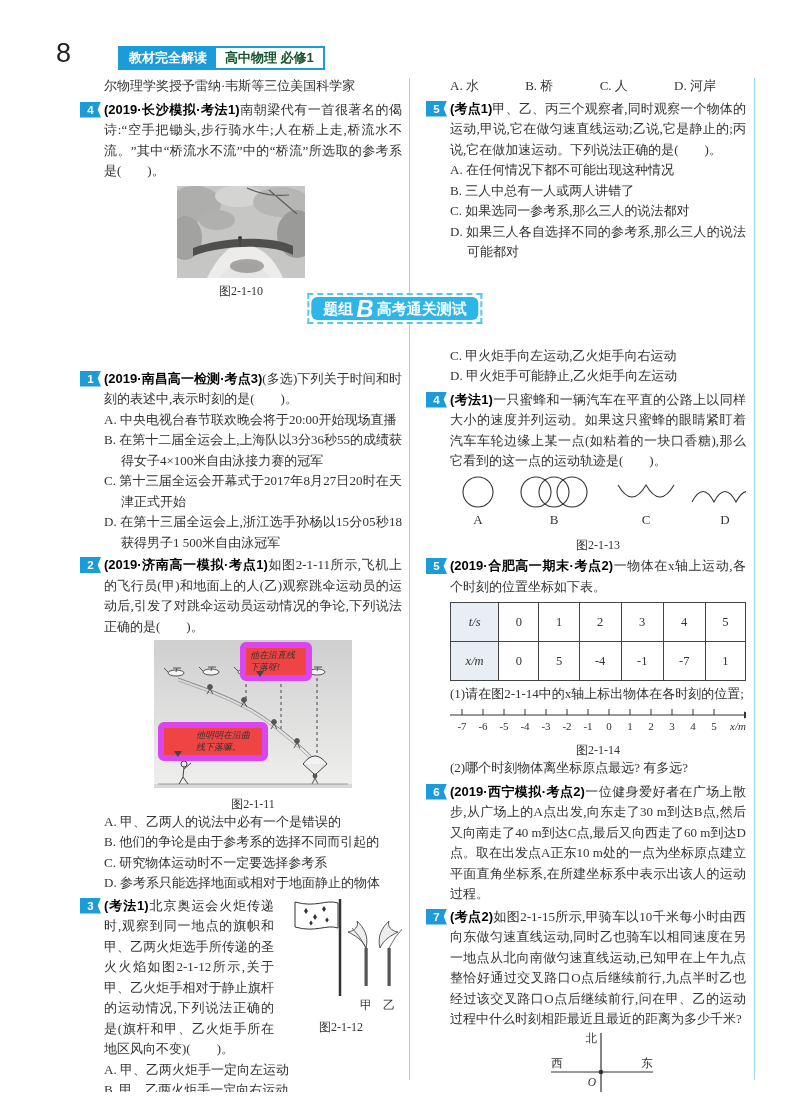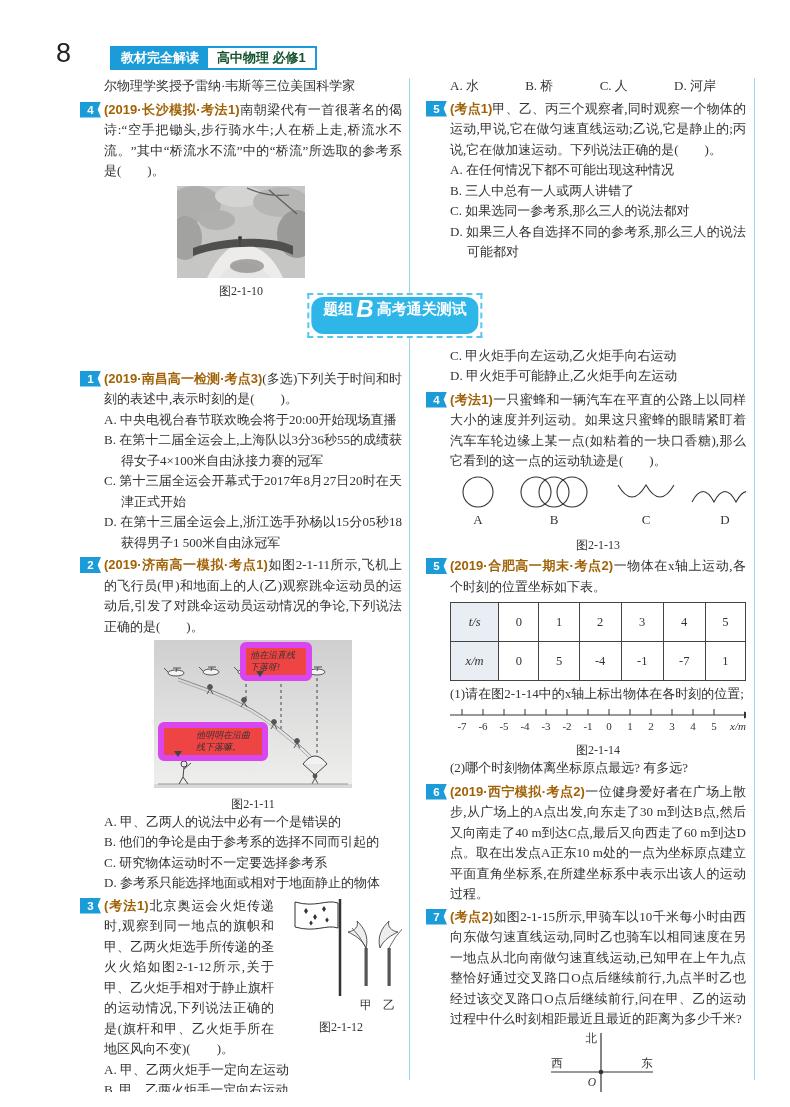--- a/index.html
+++ b/index.html
@@ -3,45 +3,45 @@
 <meta charset="utf-8">
 <style>
   html,body{margin:0;padding:0;}
   body{
     width:790px;height:1107px;background:#ffffff;overflow:hidden;position:relative;
     font-family:"Liberation Serif","DejaVu Serif",serif;color:#333;
   }
   
   #page-num{position:absolute;left:56px;top:38px;font-size:27px;color:#222;
     font-family:"Liberation Sans","DejaVu Sans",sans-serif;}
-  #badge{position:absolute;left:110px;top:46px;display:flex;border:2px solid #1b9cd8;
+  #badge{position:absolute;left:118px;top:46px;display:flex;border:2px solid #1b9cd8;
     font-family:"Liberation Sans","DejaVu Sans",sans-serif;font-weight:bold;font-size:13px;line-height:18px;}
   #badge .b-l{background:#1b9cd8;color:#fff;padding:1px 9px;}
   #badge .b-r{background:#fff;color:#14532d;padding:1px 9px;}
   
   .vline{position:absolute;top:78px;width:1px;height:1002px;background:#9ed7f1;}
   
   #banner{position:absolute;left:50%;transform:translateX(-50%);top:293px;
     border:2px dashed #59c6ee;padding:2px;background:#fff;}
-  #banner .inner{background:#2eb6e9;color:#fff;border-radius:12px;padding:2px 12px 15px;
+  #banner .inner{background:#2eb6e9;color:#fff;border-radius:6px;padding:2px 12px 1px;
     font-family:"Liberation Sans","DejaVu Sans",sans-serif;font-weight:bold;font-size:15px;
     display:flex;align-items:center;}
   #banner .big-b{font-size:24px;font-style:italic;margin:0 3px;line-height:20px;}
   
   .col{position:absolute;top:76px;overflow:hidden;height:1016px;}
   #col-left{left:80px;width:322px;}
   #col-right{left:426px;width:320px;}
   
   .q{position:relative;padding-left:24px;font-size:13px;line-height:20.5px;
      text-align:justify;margin-bottom:1px;}
   .qnum{position:absolute;left:0;top:2px;width:21px;height:16px;background:#1b9cd8;color:#fff;
     font-family:"Liberation Sans","DejaVu Sans",sans-serif;font-weight:bold;font-size:11.5px;
     text-align:center;line-height:16px;
     clip-path:polygon(0 0,100% 0,84% 50%,100% 100%,0 100%);}
-  .cite{color:#a16207;font-weight:bold;font-family:"Liberation Sans","DejaVu Sans",sans-serif;}
+  .cite{color:#000000;font-weight:bold;font-family:"Liberation Sans","DejaVu Sans",sans-serif;}
   .opt{padding-left:17px;text-indent:-17px;}
   .intro{padding-left:24px;font-size:13px;line-height:20.5px;}
   
   .fig{text-align:center;}
   .figcap{font-size:12px;color:#333;text-align:center;line-height:16px;margin-top:1px;}
   .fig11wrap{position:relative;width:198px;margin:3px auto 0;}
   .bub{position:absolute;background:#ef4444;border:6px solid #d946ef;border-radius:6px;
     font-style:italic;font-size:9px;line-height:1.3;padding:2px 4px;text-align:left;}
   .bub:after{content:"";position:absolute;bottom:-6px;left:10px;
     border:4px solid transparent;border-top:6px solid #444;}

